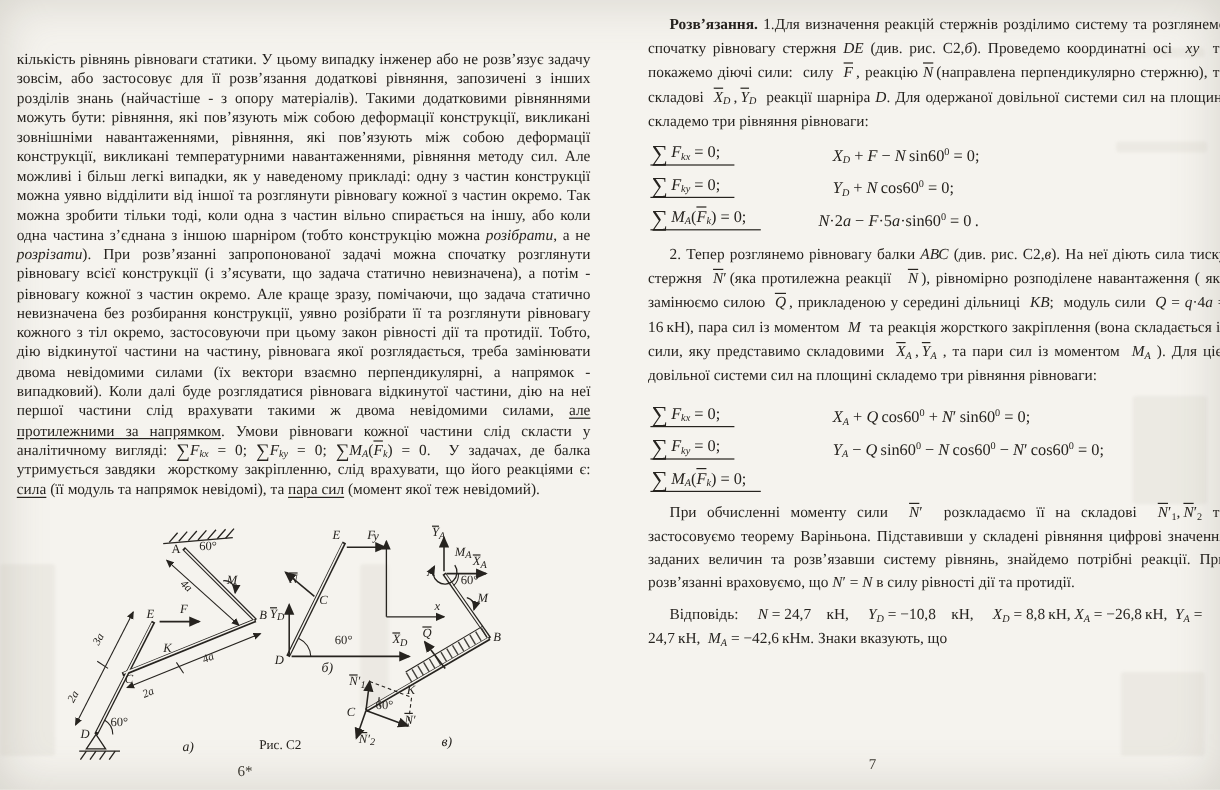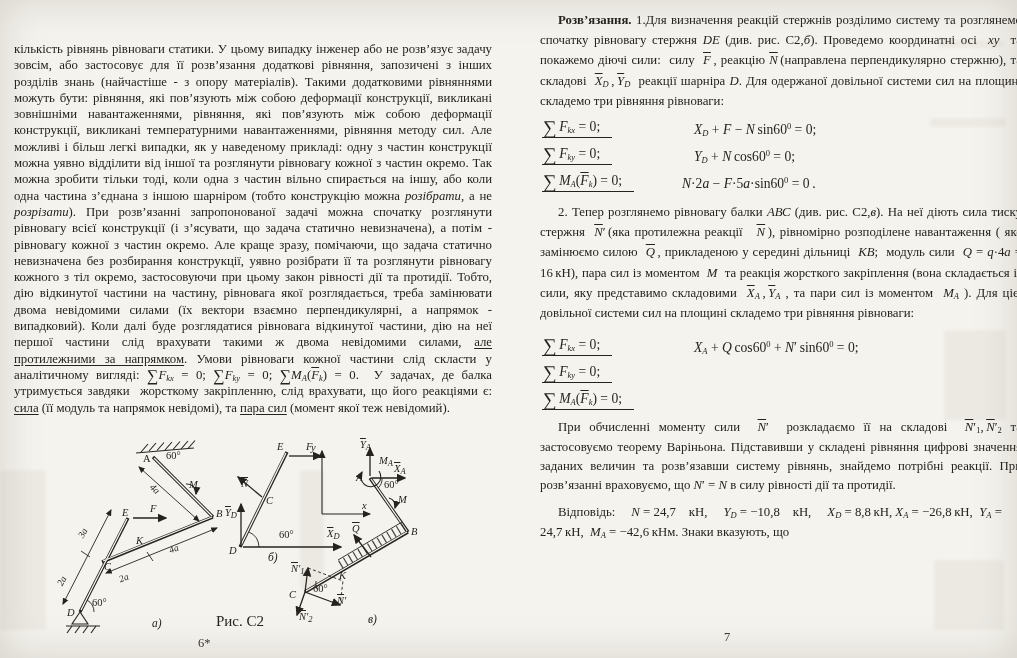--- a/index.html
+++ b/index.html
@@ -26,21 +26,21 @@
   .eqlhs .inner{display:inline-block;border-bottom:1.1px solid #26231f;padding:0 12px 2px 1px;}
   .eqrhs{margin-left:24px;}
   .eqmoment{font-size:13.6px;margin:10px 0 6px 64px;}
   .answer{line-height:22px;}
   .pagenum{position:absolute;font-size:12.5px;color:#3a372f;}
   .figure{position:absolute;left:40px;top:440px;width:470px;height:218px;}
   .figure svg{position:absolute;left:0;top:0;}
   .flabel{position:absolute;font-size:10.5px;font-style:italic;line-height:10px;white-space:nowrap;color:#26231f;}
   .flabel.dim{font-size:9.5px;}
   .flabel.plain{font-style:normal;}
-  .fcaption{position:absolute;left:176px;top:176px;font-size:15px;font-style:normal;}
+  .fcaption{position:absolute;left:176px;top:176px;font-size:11px;font-style:normal;}
   .sublabel{font-style:italic;font-size:11.5px;}
   .sm{position:absolute;background:#b9b4a6;opacity:.14;filter:blur(1.5px);border-radius:3px;}
 </style>
 </head>
 <body>
 
 <div class="spread">
 
   <div class="sm" style="left:938px;top:40px;width:66px;height:8px;"></div>
   <div class="sm" style="left:930px;top:118px;width:76px;height:9px;"></div>
@@ -205,20 +205,21 @@
 
     <div class="para indent" style="margin-top:10px;">2. Тепер розглянемо рівновагу балки <i>АВС</i> (див. рис. С2,<i>в</i>). На неї діють сила тиску стержня&nbsp; <i class="ov">N</i>′ (яка протилежна реакції&nbsp;&nbsp; <i class="ov">N</i> ), рівномірно розподілене навантаження ( яке замінюємо силою&nbsp; <i class="ov">Q</i> , прикладеною у середині дільниці&nbsp; <i>KB</i>;&nbsp; модуль сили&nbsp; <i>Q</i> = <i>q</i>·4<i>a</i> = 16 кН), пара сил із моментом&nbsp; <i>M</i>&nbsp; та реакція жорсткого закріплення (вона складається із сили, яку представимо складовими&nbsp; <i class="ov">X</i><sub><i>A</i></sub> , <i class="ov">Y</i><sub><i>A</i></sub>&nbsp;, та пари сил із моментом&nbsp; <i>M</i><sub><i>A</i></sub>&nbsp;). Для цієї довільної системи сил на площині складемо три рівняння рівноваги:</div>
 
     <div class="eqblock" style="margin-top:14px;">
       <div class="eqrow">
         <span class="eqlhs"><span class="inner"><span class="ms2">∑</span> <i>F</i><sub><i>kx</i></sub> = 0;</span></span>
         <span class="eqrhs"><i>X</i><sub><i>A</i></sub> + <i>Q</i> cos60<sup>0</sup> + <i>N</i>′ sin60<sup>0</sup> = 0;</span>
       </div>
       <div class="eqrow">
         <span class="eqlhs"><span class="inner"><span class="ms2">∑</span> <i>F</i><sub><i>ky</i></sub> = 0;</span></span>
+        <span class="eqrhs"><i>Y</i><sub><i>A</i></sub> − <i>Q</i> sin60<sup>0</sup> − <i>N</i> cos60<sup>0</sup> − <i>N</i>′ cos60<sup>0</sup> = 0;</span>
       </div>
       <div class="eqrow">
         <span class="eqlhs"><span class="inner"><span class="ms2">∑</span> <i>M</i><sub><i>A</i></sub>(<i class="ov">F</i><sub><i>k</i></sub>) = 0;</span></span>
         <span class="eqrhs"></span>
       </div>
     </div>
 
     <div class="para indent" style="margin-top:6px;line-height:19.4px;">При обчисленні моменту сили&nbsp; <i class="ov">N</i>′&nbsp; розкладаємо її на складові&nbsp; <i class="ov">N</i>′<sub>1</sub>, <i class="ov">N</i>′<sub>2</sub> та застосовуємо теорему Варіньона. Підставивши у складені рівняння цифрові значення заданих величин та розв’язавши систему рівнянь, знайдемо потрібні реакції. При розв’язанні враховуємо, що <i>N</i>′ = <i>N</i> в силу рівності дії та протидії.</div>
 
     <div class="para indent answer" style="margin-top:6px;text-align:left;">Відповідь:&nbsp;&nbsp;&nbsp;&nbsp; <i>N</i> = 24,7&nbsp;&nbsp;&nbsp;&nbsp;кН,&nbsp;&nbsp;&nbsp;&nbsp; <i>Y</i><sub><i>D</i></sub> = −10,8&nbsp;&nbsp;&nbsp;&nbsp;кН,&nbsp;&nbsp;&nbsp;&nbsp; <i>X</i><sub><i>D</i></sub> = 8,8 кН, <i>X</i><sub><i>A</i></sub> = −26,8 кН,&nbsp; <i>Y</i><sub><i>A</i></sub> = 24,7 кН,&nbsp; <i>M</i><sub><i>A</i></sub> = −42,6 кНм. Знаки вказують, що</div>

